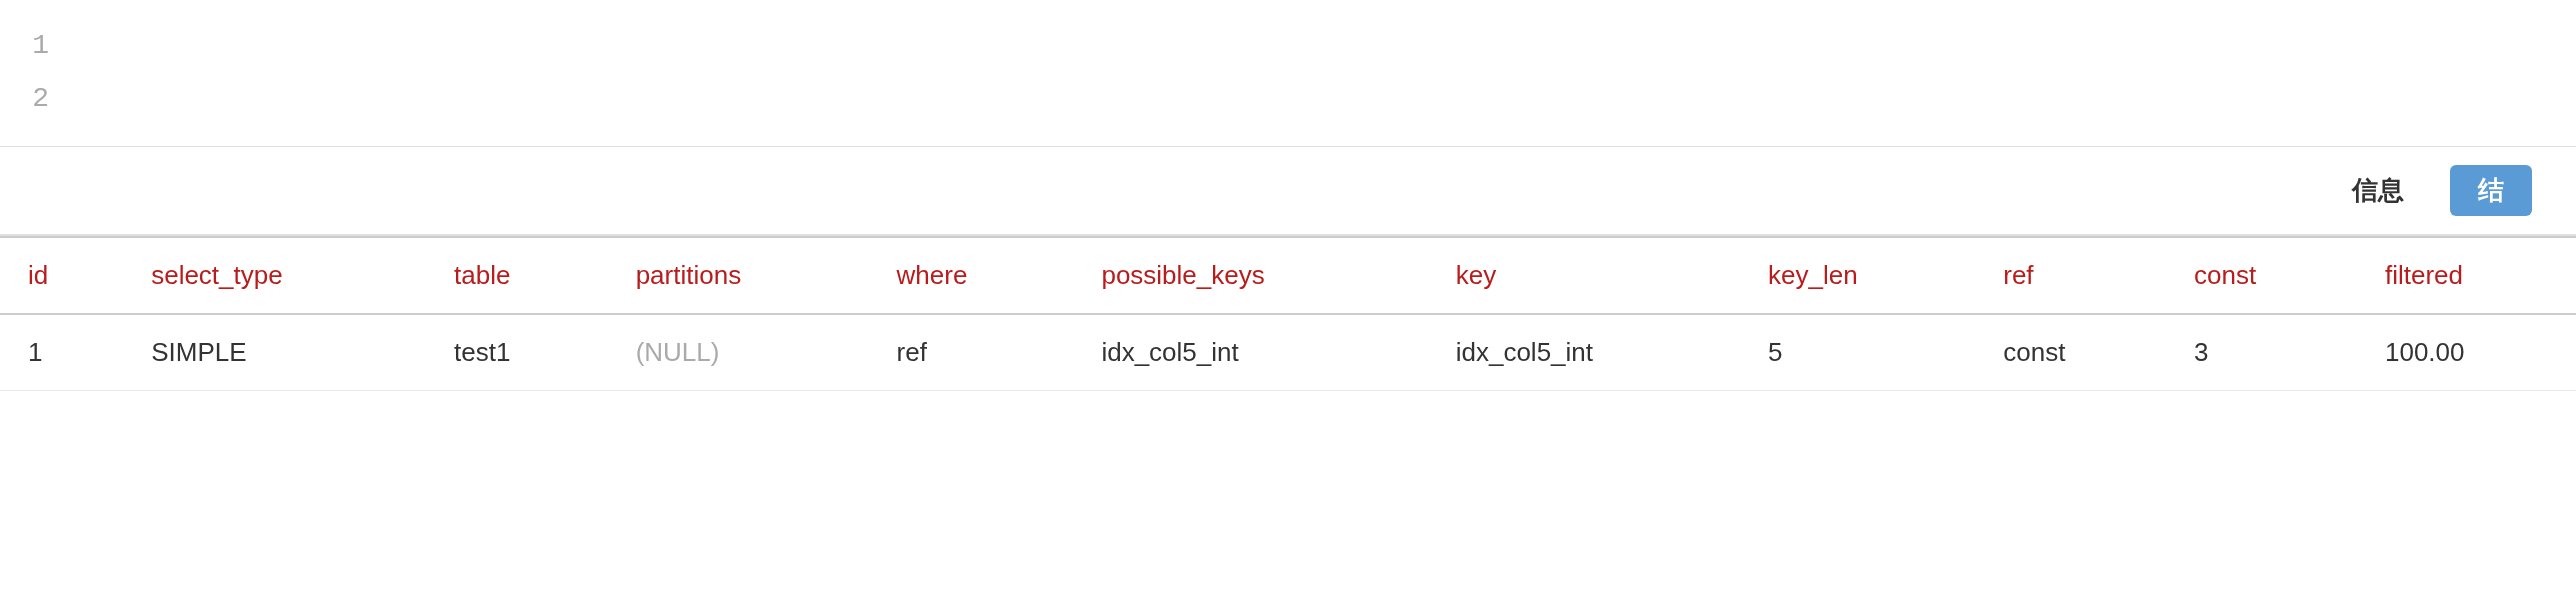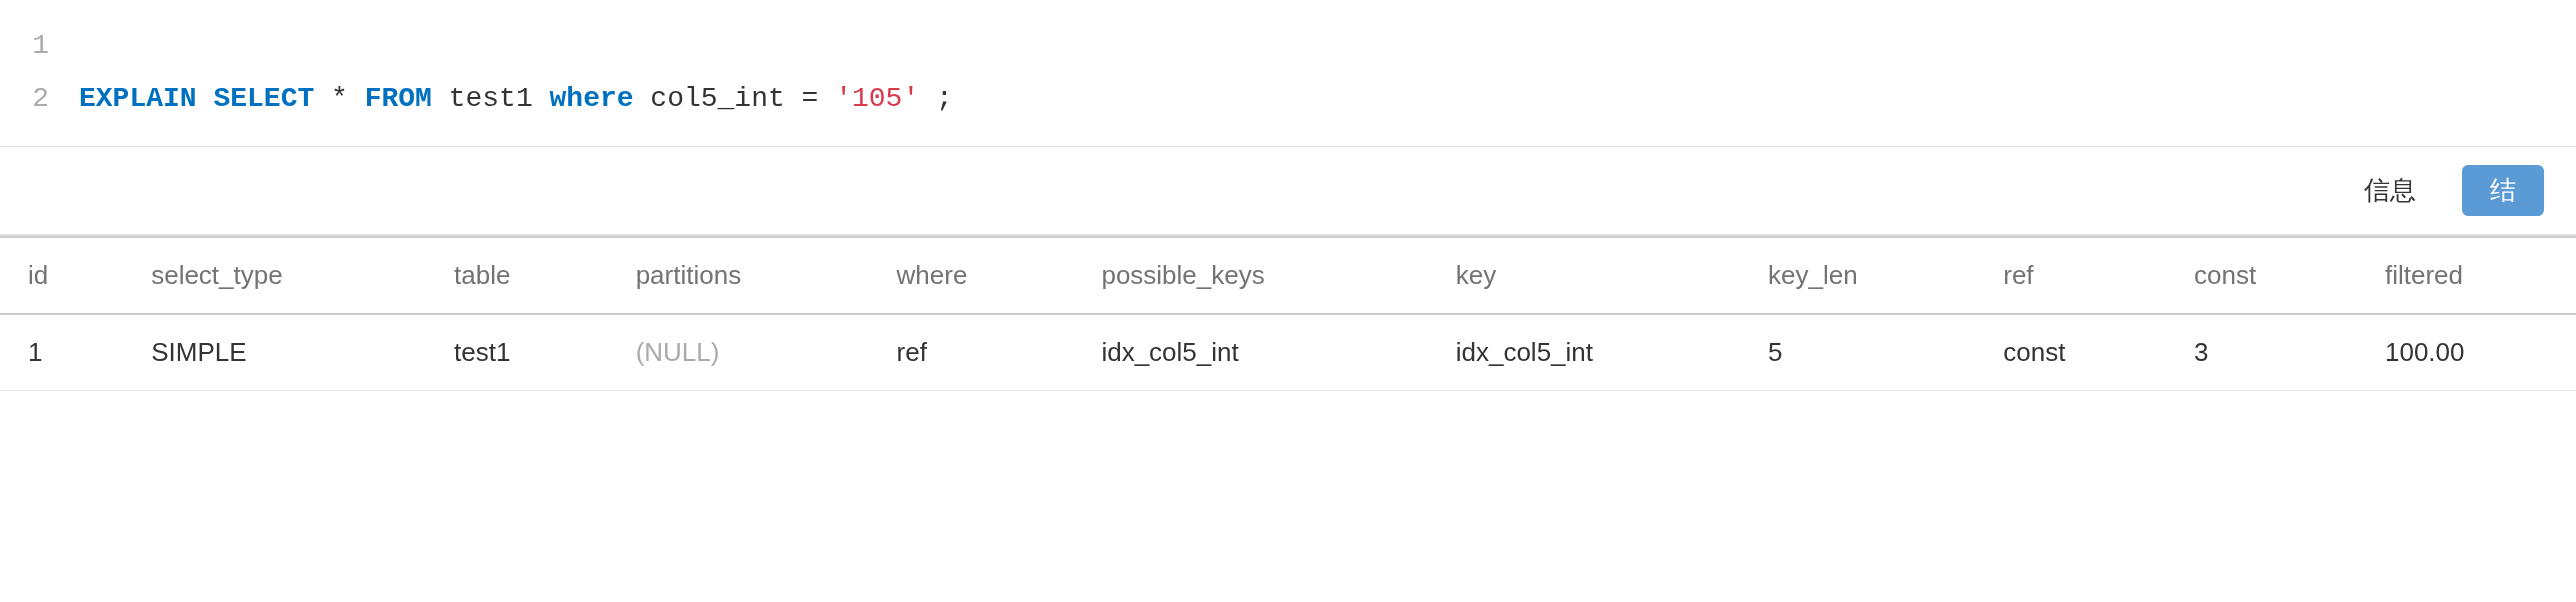--- a/index.html
+++ b/index.html
@@ -55,24 +55,25 @@
     }
 
     .kw-red {
       color: #d73a49;
     }
 
     .toolbar-row {
       display: flex;
       align-items: center;
       justify-content: flex-end;
-      padding: 18px 32px;
+      padding: 18px 44px;
       gap: 30px;
       background: #ffffff;
       border-bottom: 2px solid #e0e0e0;
+      font-weight: bold;
     }
 
     .toolbar-tab {
       font-size: 26px;
       color: #333333;
       cursor: pointer;
       padding: 8px 16px;
     }
 
     .toolbar-tab.active {
@@ -88,21 +89,21 @@
     }
 
     .results-table {
       width: 100%;
       border-collapse: collapse;
       font-size: 26px;
     }
 
     .results-table th {
       background: #ffffff;
-      color: #737373;
+      color: #b91c1c;
       font-weight: 500;
       text-align: left;
       padding: 22px 28px;
       border-top: 2px solid #cccccc;
       border-bottom: 2px solid #cccccc;
     }
 
     .results-table td {
       padding: 22px 28px;
       border-bottom: 1px solid #e8e8e8;
@@ -128,30 +129,20 @@
 
 <div class="editor-area">
 
   <div class="code-line">
     <span class="line-number">1</span>
     <span class="code-content"></span>
   </div>
 
   <div class="code-line">
     <span class="line-number">2</span>
-    <span class="code-content">
-      <span class="kw-blue">EXPLAIN SELECT</span>
-      <span class="kw-plain"> * </span>
-      <span class="kw-blue">FROM</span>
-      <span class="kw-plain"> test1 </span>
-      <span class="kw-blue">where</span>
-      <span class="kw-plain"> col5_int = </span>
-      <span class="kw-red">'105'</span>
-      <span class="kw-plain">;</span>
-    </span>
   </div>
 </div>
 
 <div class="toolbar-row">
   <span class="toolbar-label toolbar-tab">信息</span>
   <span class="toolbar-tab active">结</span>
 </div>
 
 <div class="table-container">
   <table class="results-table">

